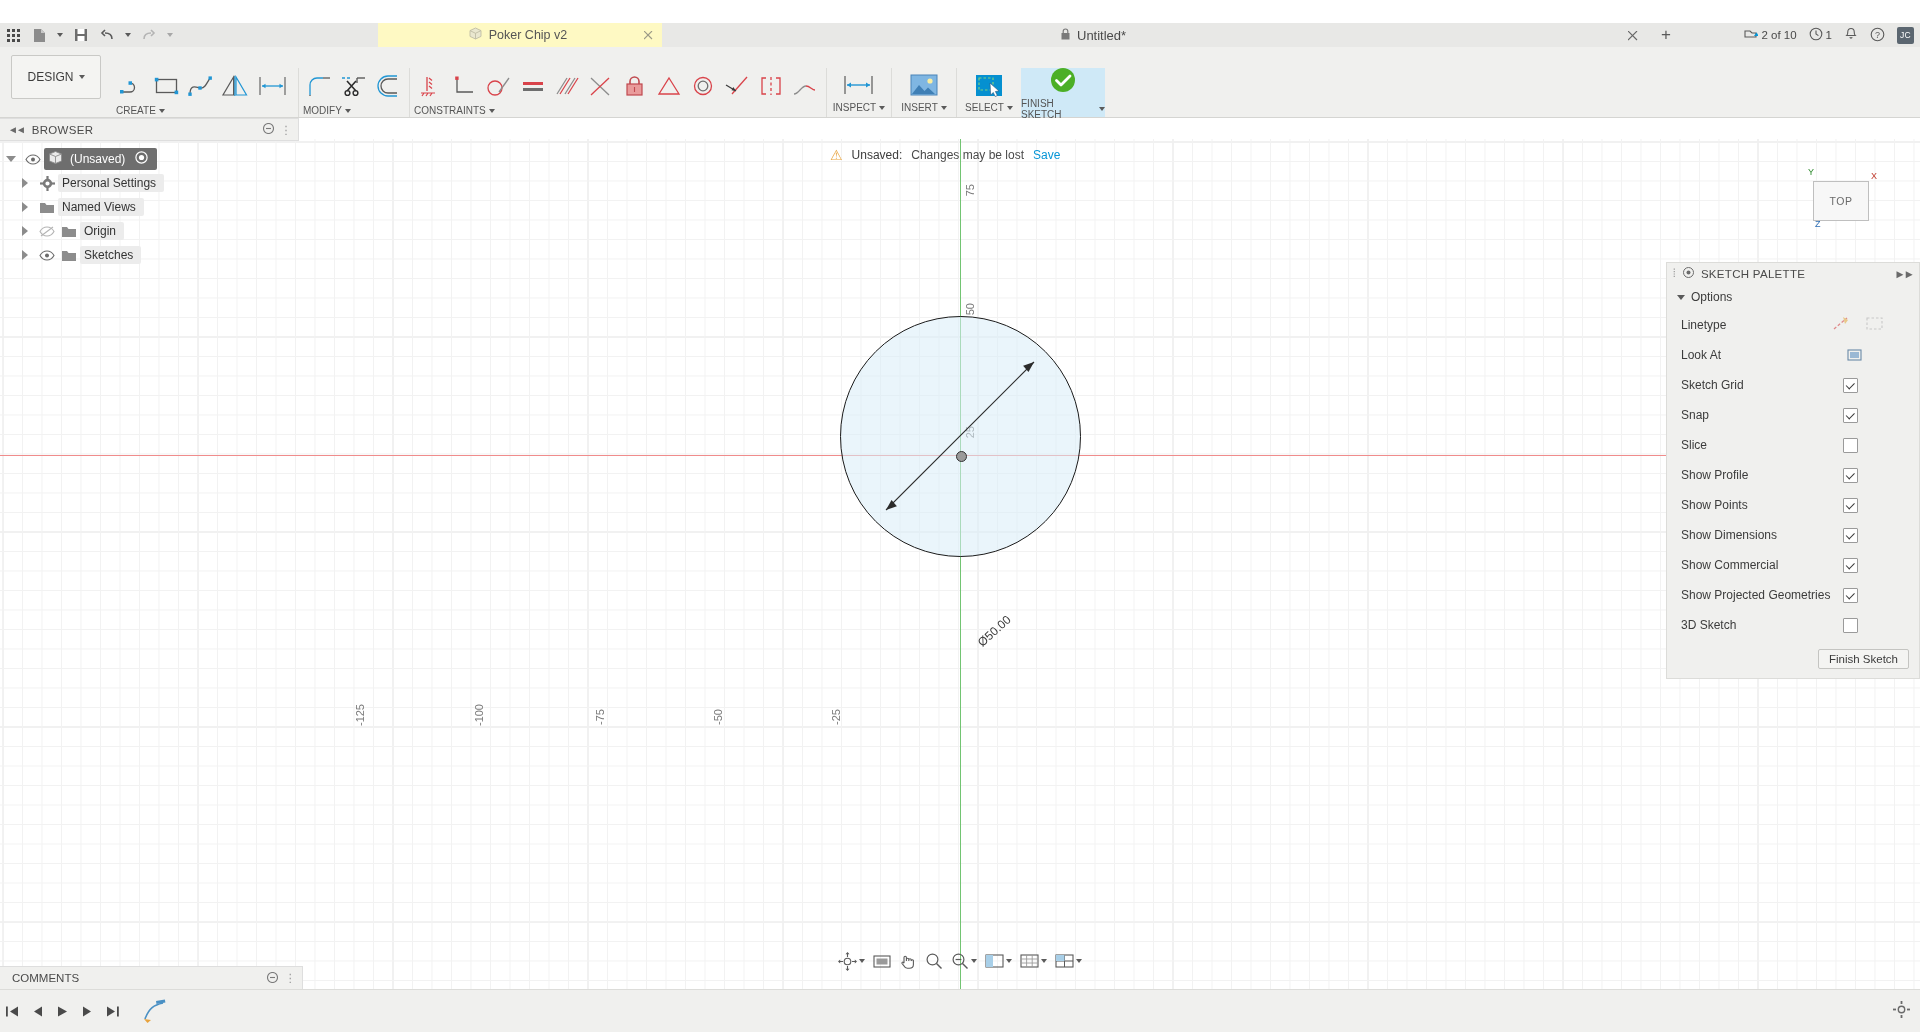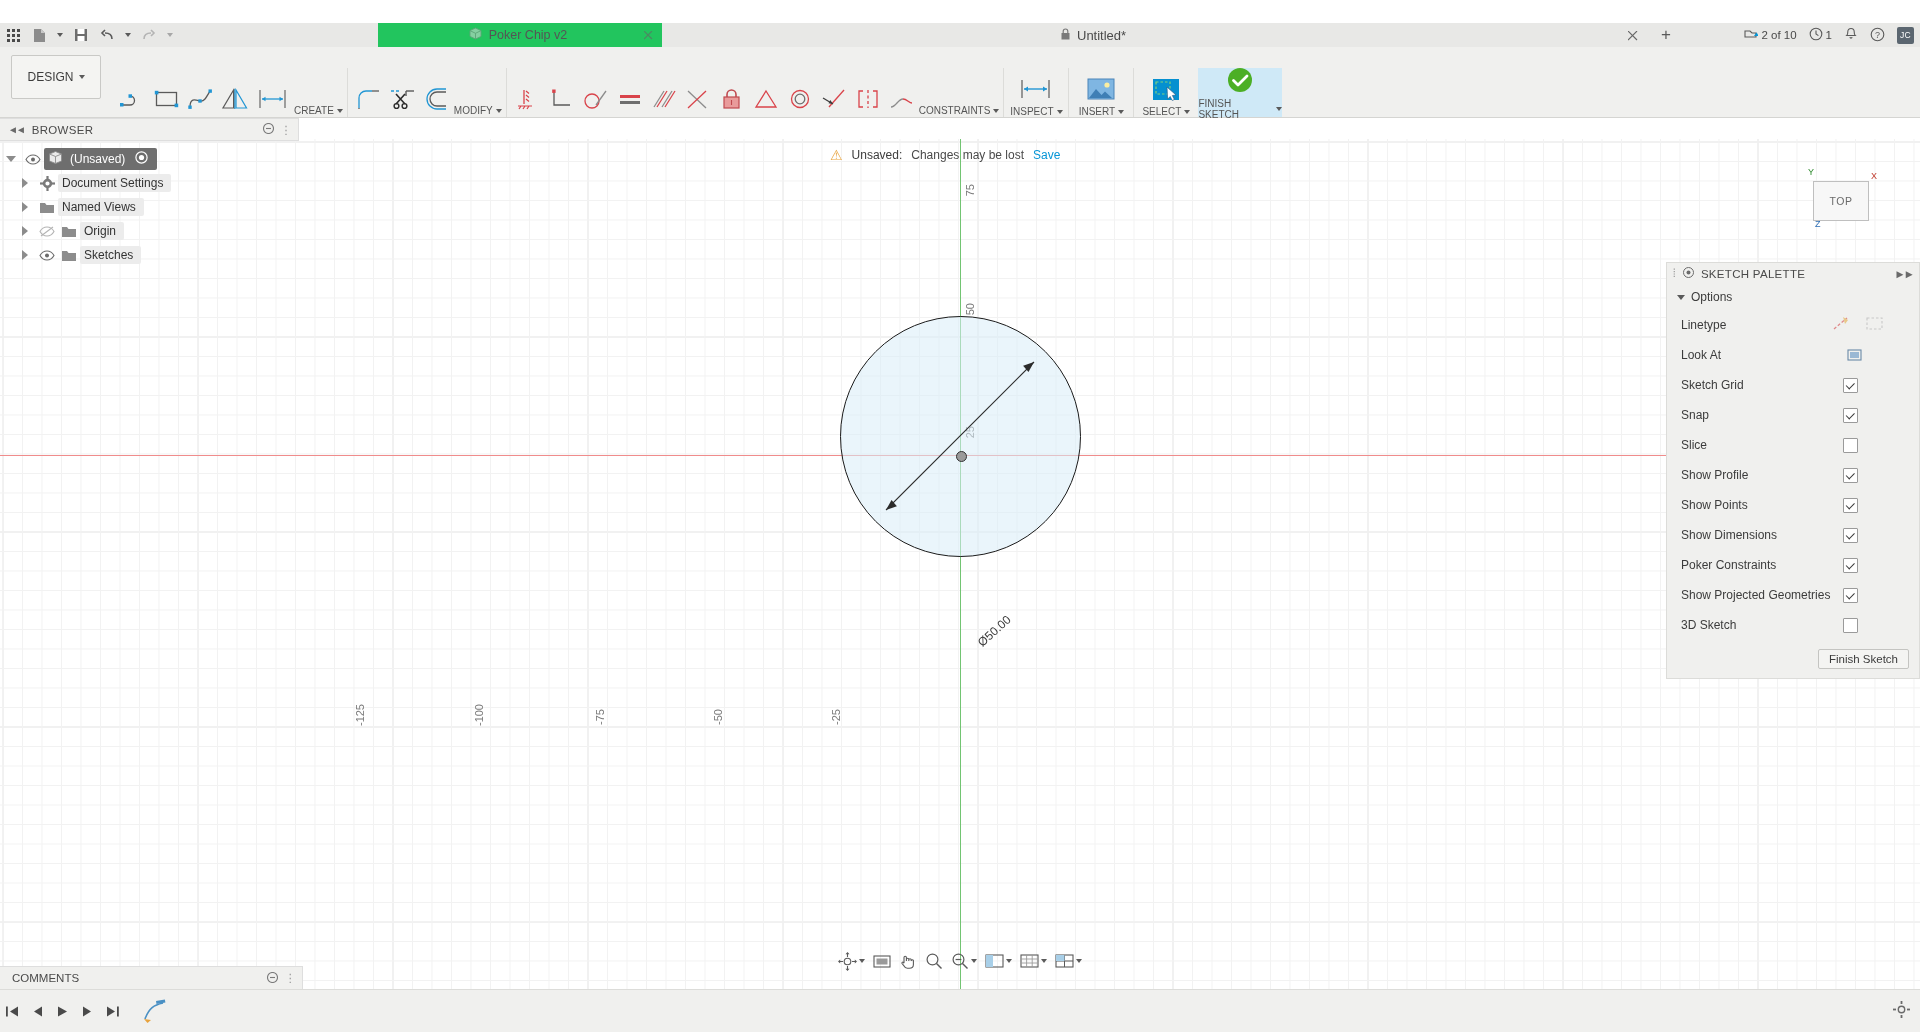--- a/index.html
+++ b/index.html
@@ -38,21 +38,21 @@
     position:absolute;top:23px;left:0;width:1920px;height:24px;
     background:#e8e8e6;display:flex;align-items:center;
   }
   .qa-ic{width:26px;height:24px;display:flex;align-items:center;justify-content:center;}
   .qa-ic.sm{width:16px;}
   .caret{width:0;height:0;border-left:3.5px solid transparent;border-right:3.5px solid transparent;border-top:4px solid #5a5a5a;}
   .caret.light{border-top-color:#a8a8a8;}
   .doc-tabs{position:absolute;left:378px;top:23px;height:24px;display:flex;}
   .doc-tab{
     height:24px;display:flex;align-items:center;padding:0 14px 0 10px;
-    background:#22c55e;color:#555;font-size:12.5px;min-width:260px;
+    background:#fef9c3;color:#555;font-size:12.5px;min-width:260px;
     justify-content:center;position:relative;
   }
   .doc-tab .cube{margin-right:7px;opacity:.55;}
   .doc-tab .x{position:absolute;right:9px;top:6px;opacity:.65;}
   .hdr-right{position:absolute;right:6px;top:23px;height:24px;display:flex;align-items:center;gap:2px;}
   .hdr-item{display:flex;align-items:center;height:24px;padding:0 5px;font-size:11.5px;color:#4a4a4a;gap:3px;}
   .avatar{
     width:17px;height:17px;border-radius:2px;background:#5b6670;color:#fff;
     font-size:8.5px;display:flex;align-items:center;justify-content:center;margin-left:5px;letter-spacing:.3px;
   }
@@ -68,21 +68,21 @@
     display:flex;align-items:center;justify-content:center;gap:5px;
     font-size:12px;color:#3c3c3c;
   }
   .tabbar{position:absolute;left:112px;top:0;height:21px;display:flex;align-items:center;}
   .rtab{
     height:21px;padding:0 13px;display:flex;align-items:center;
     font-size:11px;color:#5a5a5a;letter-spacing:.35px;
   }
   .rtab.active{color:#0696d7;background:#cfe9f7;border-bottom:2px solid #0696d7;}
   .groups{position:absolute;left:112px;top:21px;height:49px;display:flex;align-items:flex-start;}
-  .grp{height:49px;display:flex;flex-direction:row;align-items:flex-end;border-right:1px solid #dcdcd9;padding:0 4px;}
+  .grp{height:49px;display:flex;flex-direction:column;align-items:flex-start;border-right:1px solid #dcdcd9;padding:0 4px;}
   .grp.nosep{border-right:none;}
   .grp-icons{display:flex;align-items:center;height:36px;}
   .grp-lbl{font-size:10px;color:#555;height:13px;line-height:13px;display:flex;align-items:center;gap:3px;}
   .tbtn{width:34px;height:34px;display:flex;align-items:center;justify-content:center;}
   .tbtn.w40{width:42px;}
   .big{display:flex;flex-direction:column;align-items:center;width:56px;}
   .big .ic{height:34px;display:flex;align-items:center;justify-content:center;}
   .big .lb{font-size:10px;color:#555;display:flex;align-items:center;gap:3px;}
   .finish{background:#cfe9f7;width:84px;height:49px;display:flex;flex-direction:column;align-items:center;justify-content:center;}
   .finish .lb{font-size:10px;color:#555;margin-top:1px;display:flex;align-items:center;gap:3px;}
@@ -659,21 +659,21 @@
           <svg width="15" height="15">
               <circle cx="7.5" cy="7.5" r="3.4" fill="none" stroke="#7a7a7a" stroke-width="2.6"></circle>
               <g fill="#7a7a7a">
                 <rect x="6.4" y="0" width="2.2" height="3.2"></rect>
                 <rect x="6.4" y="11.8" width="2.2" height="3.2"></rect>
                 <rect x="0" y="6.4" width="3.2" height="2.2"></rect>
                 <rect x="11.8" y="6.4" width="3.2" height="2.2"></rect>
               </g>
             </svg>
         </span>
-        <span class="nodelabel">Document Settings</span>
+        <span class="nodelabel">Personal Settings</span>
       </div>
 
       <div class="tnode">
         <span class="tw i1">
             <span class="tri"></span>
           </span>
         <span class="tw">
           <svg width="16" height="13">
               <path d="M1 2h5l1.5 2H15v8H1z" fill="#8c8c8c"></path>
             </svg>
@@ -782,21 +782,21 @@
     </div>
     <div class="prow">
       <span class="lbl">Show Points</span>
       <span class="chk on"></span>
     </div>
     <div class="prow">
       <span class="lbl">Show Dimensions</span>
       <span class="chk on"></span>
     </div>
     <div class="prow">
-      <span class="lbl">Poker Constraints</span>
+      <span class="lbl">Show Commercial</span>
       <span class="chk on"></span>
     </div>
     <div class="prow">
       <span class="lbl">Show Projected Geometries</span>
       <span class="chk on"></span>
     </div>
     <div class="prow">
       <span class="lbl">3D Sketch</span>
       <span class="chk"></span>
     </div>

